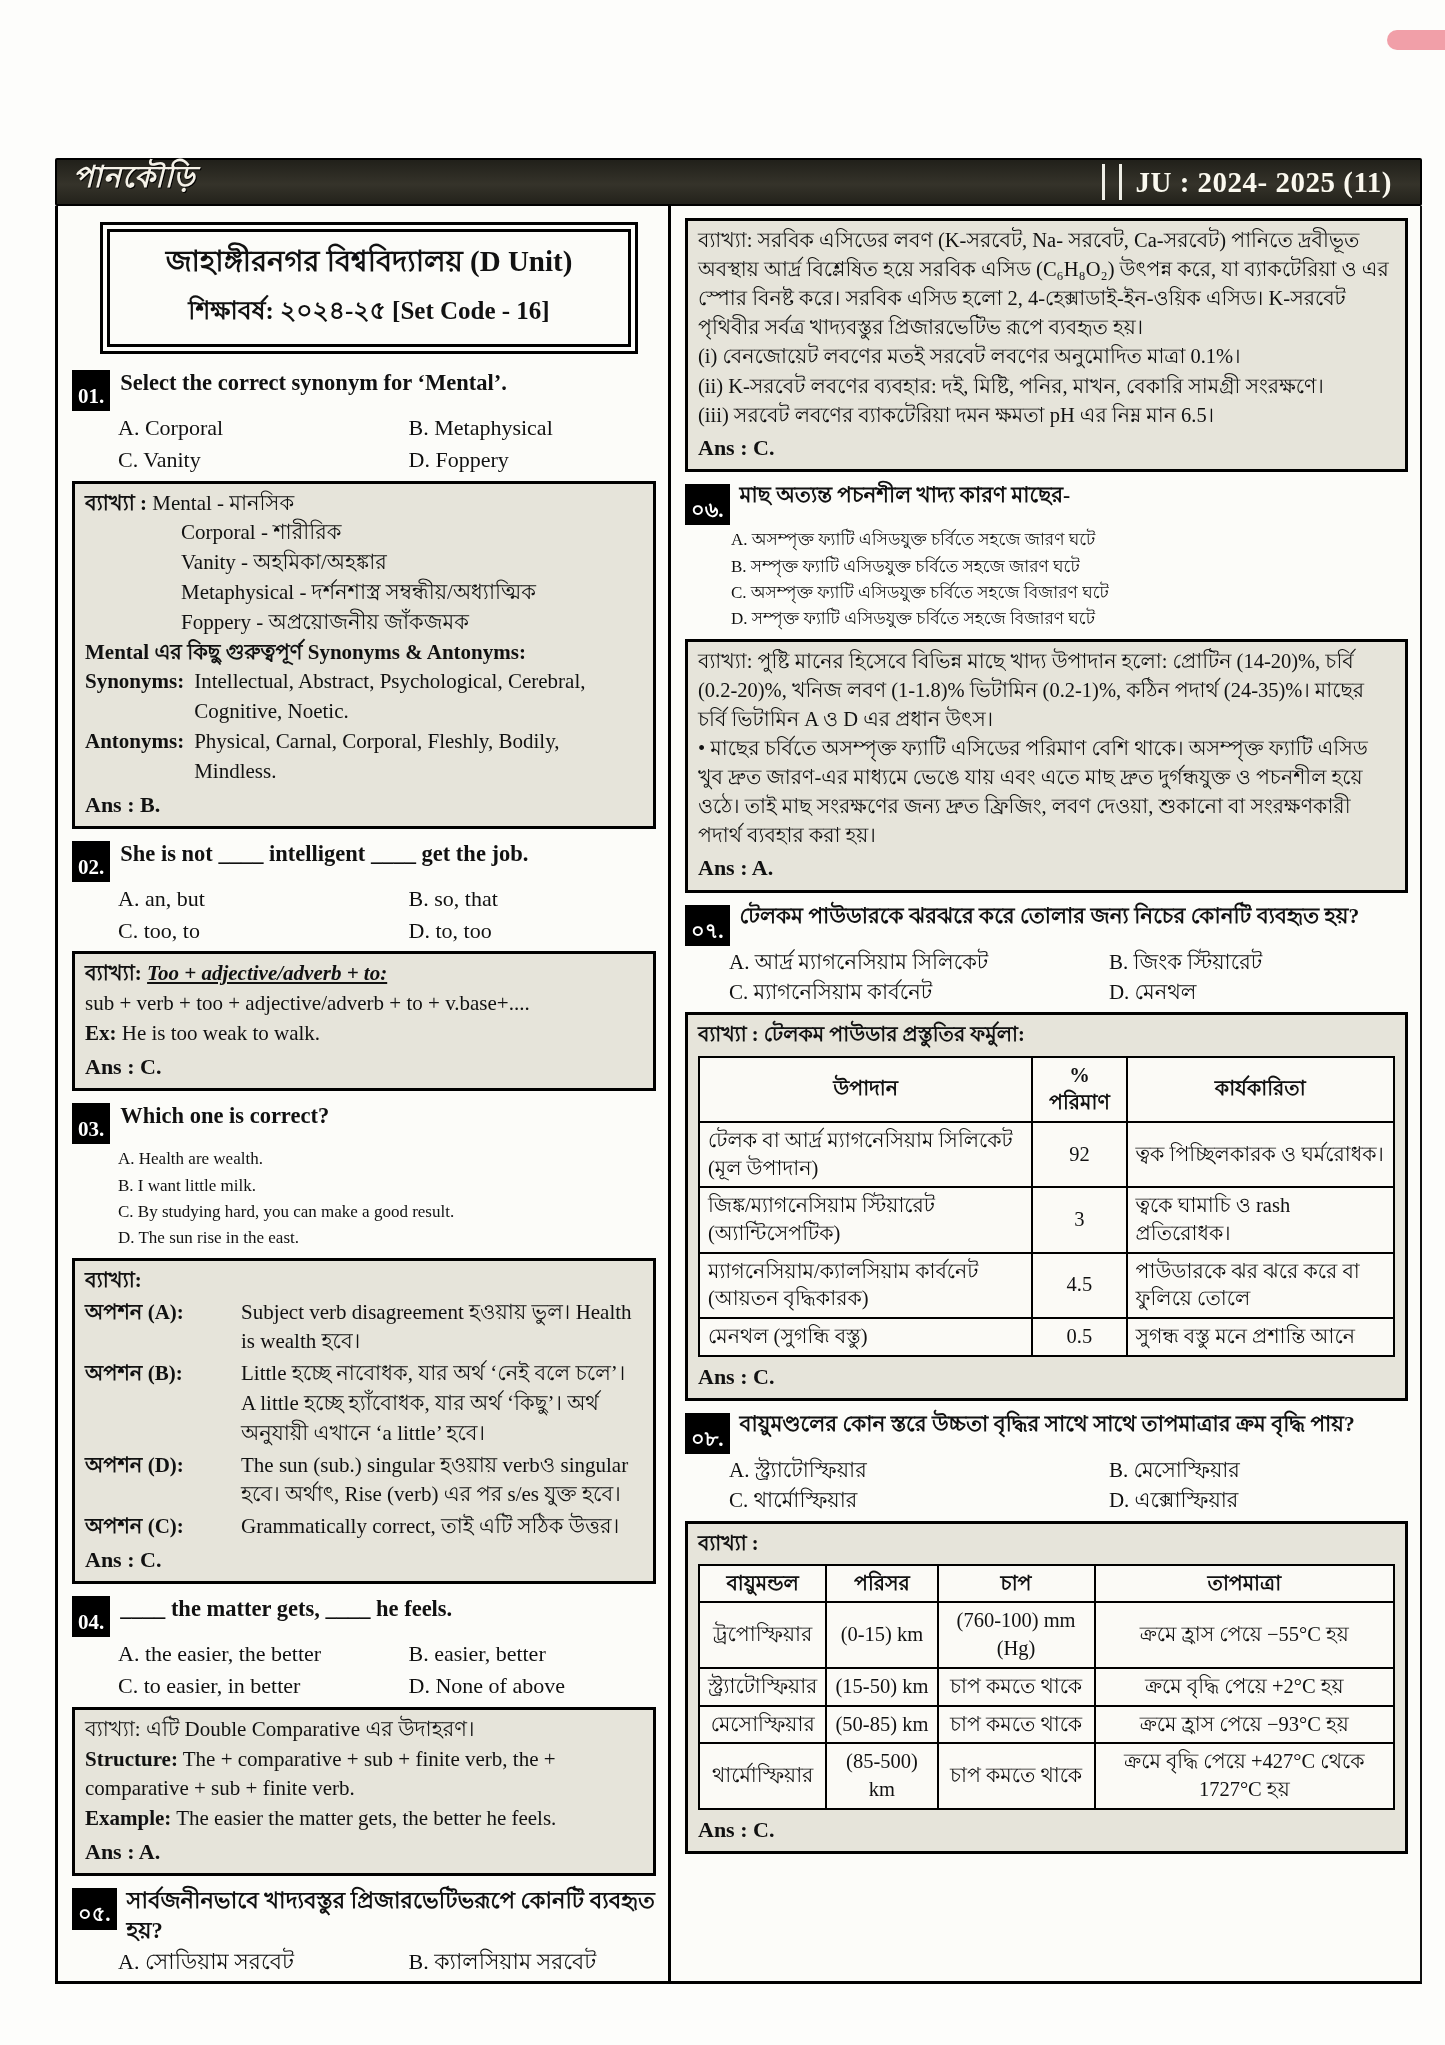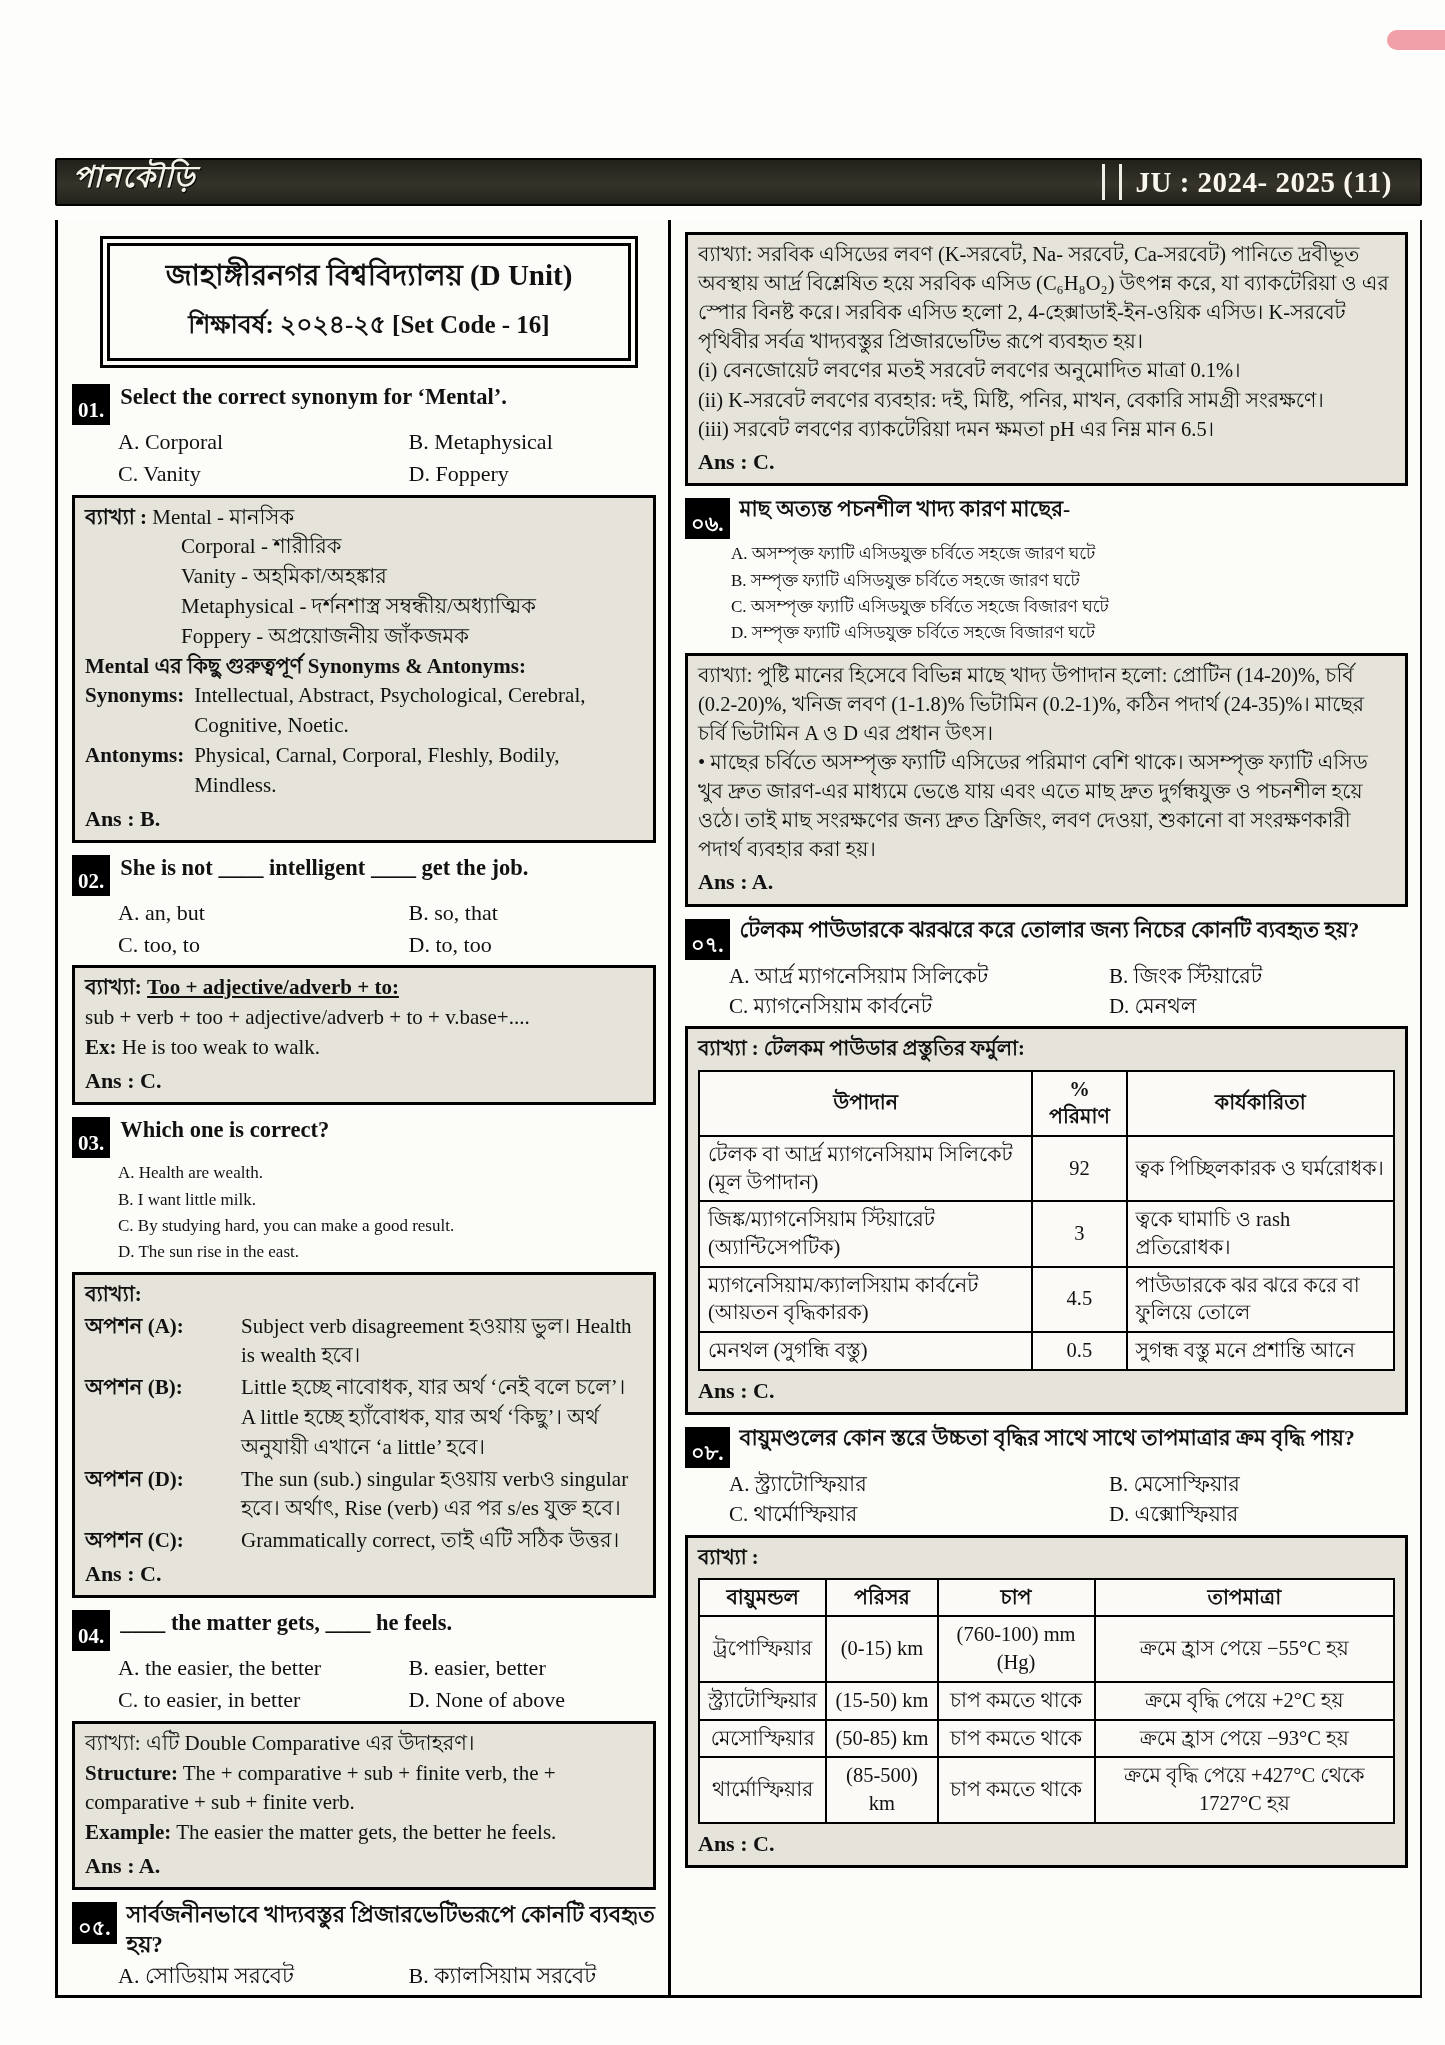--- a/index.html
+++ b/index.html
@@ -29,21 +29,21 @@
   .sep-lines{
     width:14px;height:80%;margin-right:14px;
     border-left:3px solid #efeee6;border-right:3px solid #efeee6;
   }
   .header-right-label{
     color:#fbf9ef;font-size:29px;font-weight:bold;letter-spacing:.5px;
     padding-right:18px;white-space:nowrap;
   }
   
   .content{
-    position:absolute;left:55px;top:220px;width:1367px;height:1778px;
+    position:absolute;left:55px;top:206px;width:1367px;height:1778px;
     border-left:3px solid #000;border-right:2px solid #111;border-bottom:3px solid #000;
     box-sizing:border-box;background:#fcfcf9;
     display:flex;overflow:hidden;
   }
   .col{box-sizing:border-box;padding:10px 12px 6px 14px;}
   .col-left{width:610px;}
   .col-divider{width:3px;background:#000;margin-top:0;}
   .col-right{flex:1;}
   
   .title-box-outer{border:3px solid #000;padding:4px;margin:6px 18px 14px 28px;}
@@ -62,21 +62,21 @@
   .opts1{padding-left:46px;font-size:17px;line-height:1.55;margin-bottom:4px;}
   .opt{white-space:nowrap;}
   .opts1 .opt{white-space:normal;}
   
   .exbox{
     border:3px solid #000;background:#e6e4da;
     padding:5px 10px 6px;margin:6px 0 10px;font-size:21px;line-height:1.42;
   }
   .exbox .ans{font-weight:bold;font-size:22px;margin-top:2px;}
   .ex-label{font-weight:bold;}
-  .underlined{text-decoration:underline;font-weight:bold;}
+  .underlined{text-decoration:underline;font-weight:bold;font-style:italic;}
   .mean-row{padding-left:10px;}
   .mean-row.first{padding-left:0;}
   .mean-indent{padding-left:96px;}
   .kv{display:flex;gap:10px;}
   .kv .k{font-weight:bold;flex:0 0 auto;}
   .opt-exp-row{display:flex;gap:8px;margin:2px 0;}
   .opt-exp-row .k{font-weight:bold;flex:0 0 148px;}
   .syn-head{font-weight:bold;}
   
   table.databox{border-collapse:collapse;width:100%;margin:6px 0 4px;background:#fbfaf6;}

